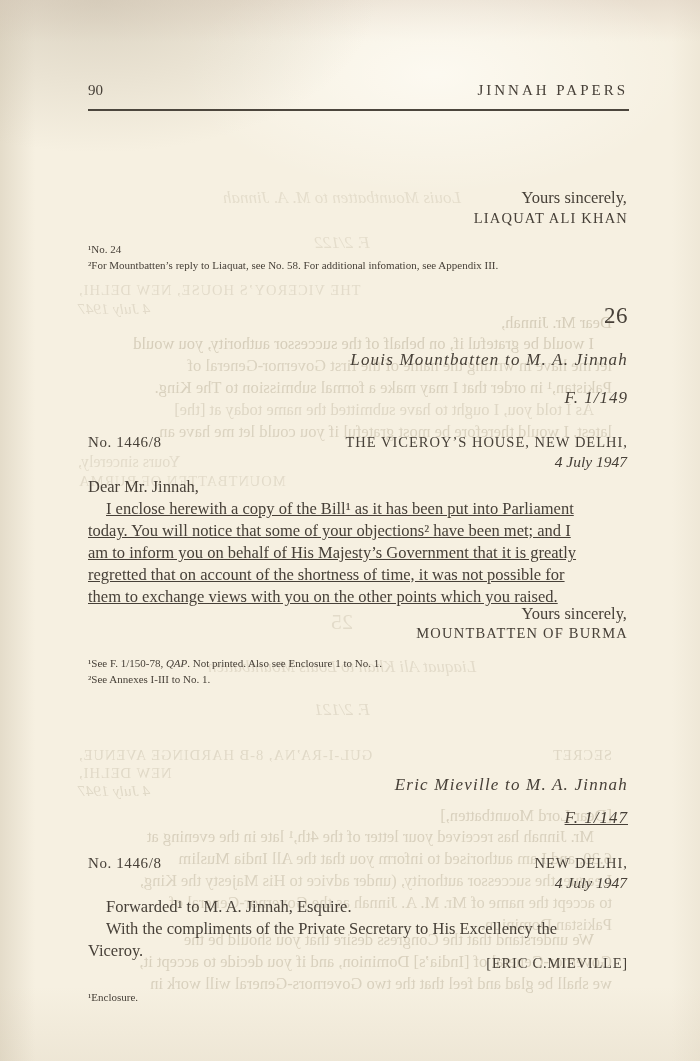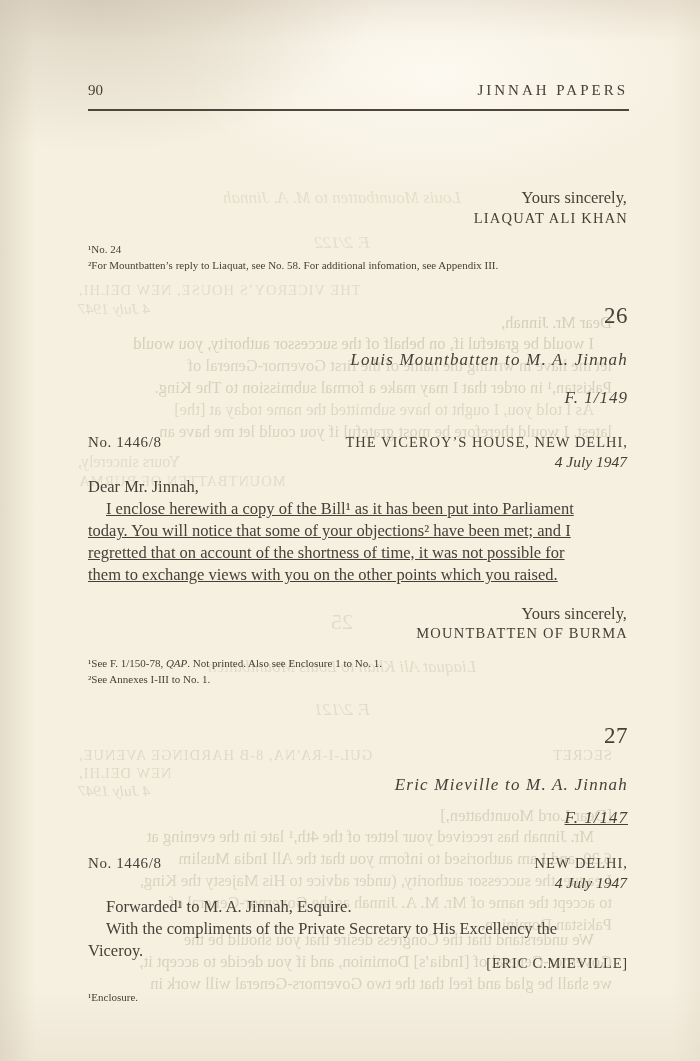--- a/index.html
+++ b/index.html
@@ -93,32 +93,32 @@
   <div class="abs sec-ref center" style="top:388px;">F. 1/149</div>
 
   <div class="abs refno" style="left:88px;top:434px;">No. 1446/8</div>
   <div class="abs place right" style="right:72px;top:434px;">THE VICEROY’S HOUSE, NEW DELHI,</div>
   <div class="abs date right" style="right:73px;top:453px;">4 July 1947</div>
 
   <div class="abs body-txt" style="left:88px;top:476px;">Dear Mr. Jinnah,</div>
   <div class="block body-txt" style="left:88px;top:498px;text-decoration:underline;">
     <div class="line indent">I enclose herewith a copy of the Bill¹ as it has been put into Parliament</div>
     <div class="line">today. You will notice that some of your objections² have been met; and I</div>
+    <div class="line">am to inform you on behalf of His Majesty’s Government that it is greatly</div>
     <div class="line">regretted that on account of the shortness of time, it was not possible for</div>
     <div class="line">them to exchange views with you on the other points which you raised.</div>
   </div>
   <div class="abs closing right" style="right:73px;top:604px;">Yours sincerely,</div>
   <div class="abs sig right" style="right:72px;top:625px;">MOUNTBATTEN OF BURMA</div>
 
   <div class="block" style="left:88px;top:655px;">
     <div class="fn"><span>¹</span><span>See F. 1/150-78, </span><span style="font-style:italic;">QAP</span><span>. Not printed. Also see Enclosure 1 to No. 1.</span></div>
     <div class="fn">²See Annexes I-III to No. 1.</div>
   </div>
 
-  <div class="abs sec-num center" style="top:723px;">27</div>
   <div class="abs sec-head center" style="top:775px;">Eric Mieville to M. A. Jinnah</div>
   <div class="abs sec-ref center" style="top:808px;text-decoration:underline;">F. 1/147</div>
 
   <div class="abs refno" style="left:88px;top:855px;">No. 1446/8</div>
   <div class="abs place right" style="right:72px;top:855px;">NEW DELHI,</div>
   <div class="abs date right" style="right:73px;top:874px;">4 July 1947</div>
 
   <div class="block body-txt" style="left:88px;top:896px;">
     <div class="line indent">Forwarded¹ to M. A. Jinnah, Esquire.</div>
     <div class="line indent">With the compliments of the Private Secretary to His Excellency the</div>

